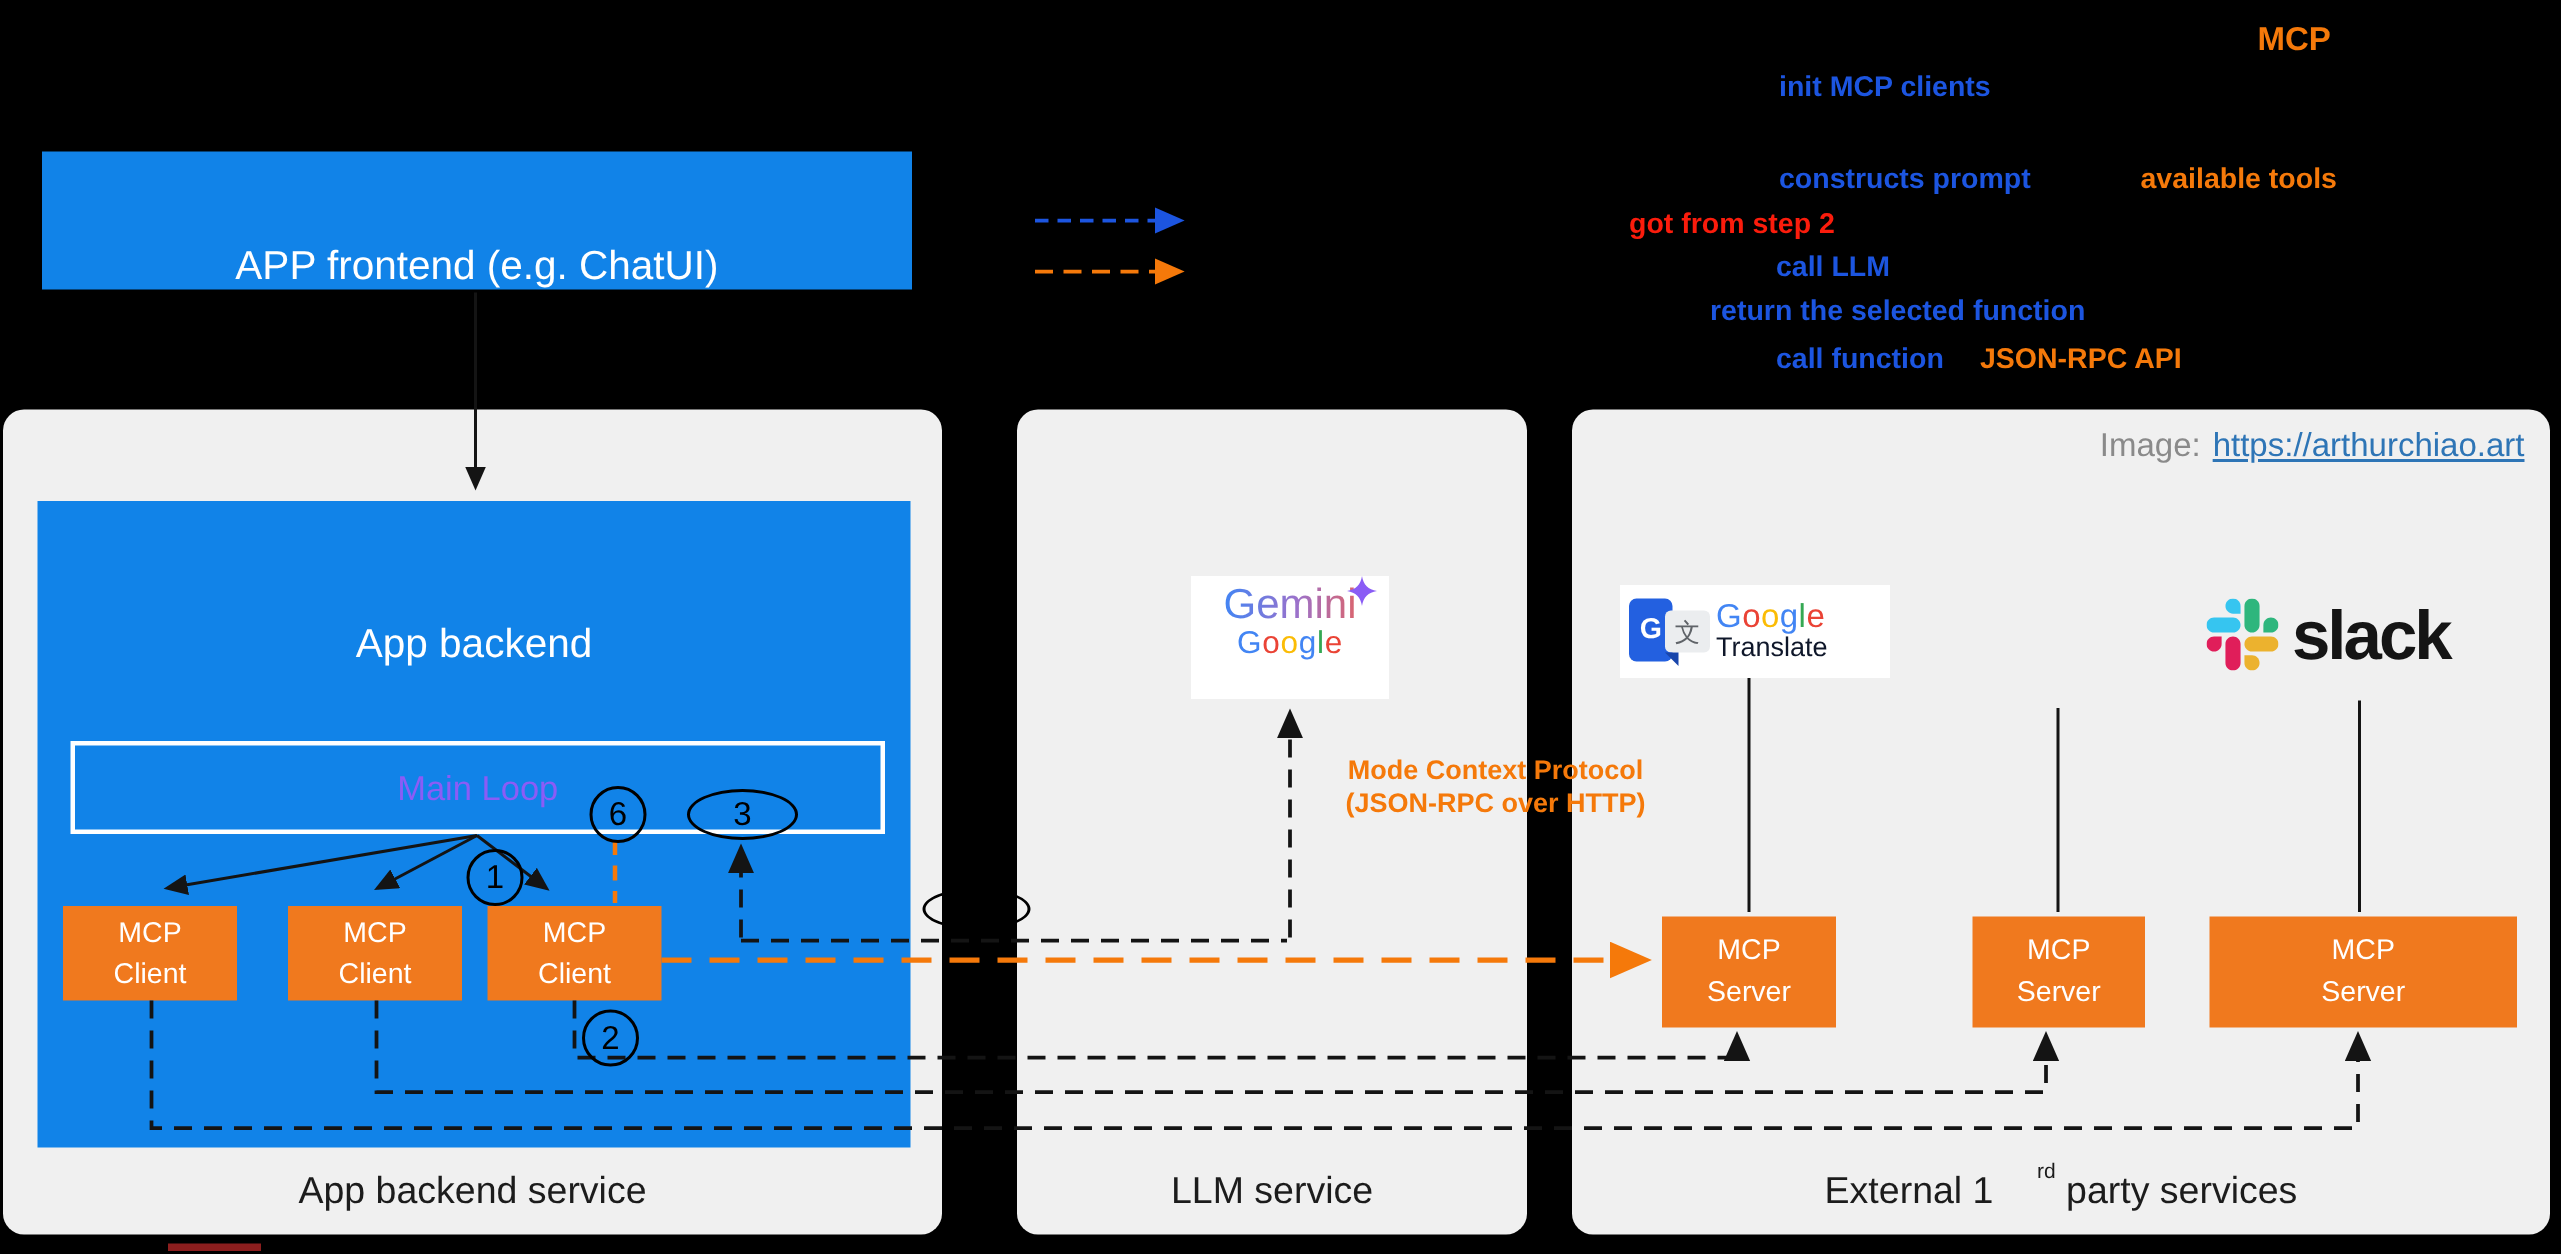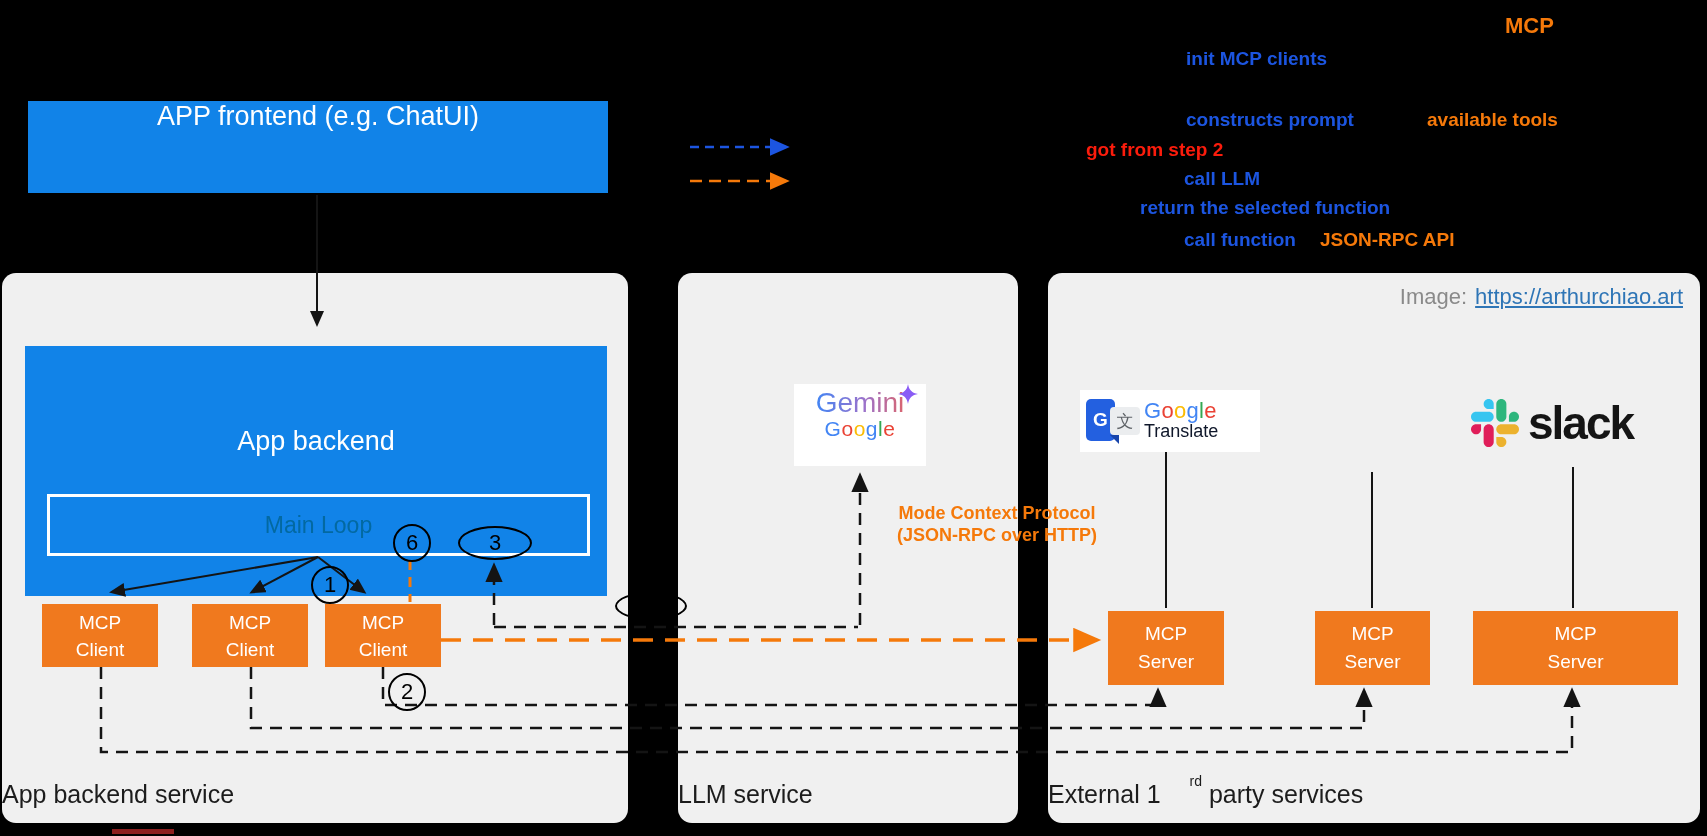--- a/index.html
+++ b/index.html
@@ -1,33 +1,33 @@
 <!DOCTYPE html>
 <html><head>
 <meta charset="utf-8">
 <style>
   html,body{margin:0;padding:0;background:#000;}
   .stage{position:relative;width:1707px;height:836px;background:#000;overflow:hidden;
          font-family:"Liberation Sans",sans-serif;}
 
   
   .panel{position:absolute;top:273px;height:550px;background:#f0f0f0;border-radius:14px;z-index:1;}
-  .panel-label{position:absolute;bottom:14px;left:0;width:100%;
+  .panel-label{position:absolute;bottom:14px;left:0;width:100%;text-align:center;
                font-size:25px;color:#1c1c1c;z-index:2;}
   .panel-label sup{font-size:14px;position:relative;top:-8px;margin-left:29px;}
 
   
   .blue-box{position:absolute;background:#1183e8;color:#fff;z-index:4;}
-  .frontend{left:28px;top:101px;width:580px;height:92px;display:flex;align-items:flex-start;
+  .frontend{left:28px;top:101px;width:580px;height:92px;display:flex;align-items:flex-end;
             justify-content:center;font-size:27px;}
-  .backend-big{left:25px;top:334px;width:582px;height:250px;margin-top:12px;}
+  .backend-big{left:25px;top:334px;width:582px;height:431px;}
   .backend-title{position:absolute;top:80px;left:0;width:100%;text-align:center;font-size:27px;color:#fff;}
   .main-loop{position:absolute;left:47px;top:494px;width:543px;height:62px;border:3px solid #fff;
              box-sizing:border-box;z-index:5;display:flex;align-items:center;justify-content:center;
-             color:#0369a1;font-size:23px;}
+             color:#8b5cf6;font-size:23px;}
 
   
   .orange-box{position:absolute;background:#f0791e;color:#fff;z-index:5;text-align:center;
               display:flex;flex-direction:column;justify-content:center;font-size:19px;line-height:27px;}
   .client{top:604px;width:116px;height:63px;}
   .server{top:611px;height:74px;line-height:28px;}
 
   
   .step{position:absolute;border:2.5px solid #000;background:transparent;color:#000;z-index:7;
         display:flex;align-items:center;justify-content:center;font-size:22px;}

